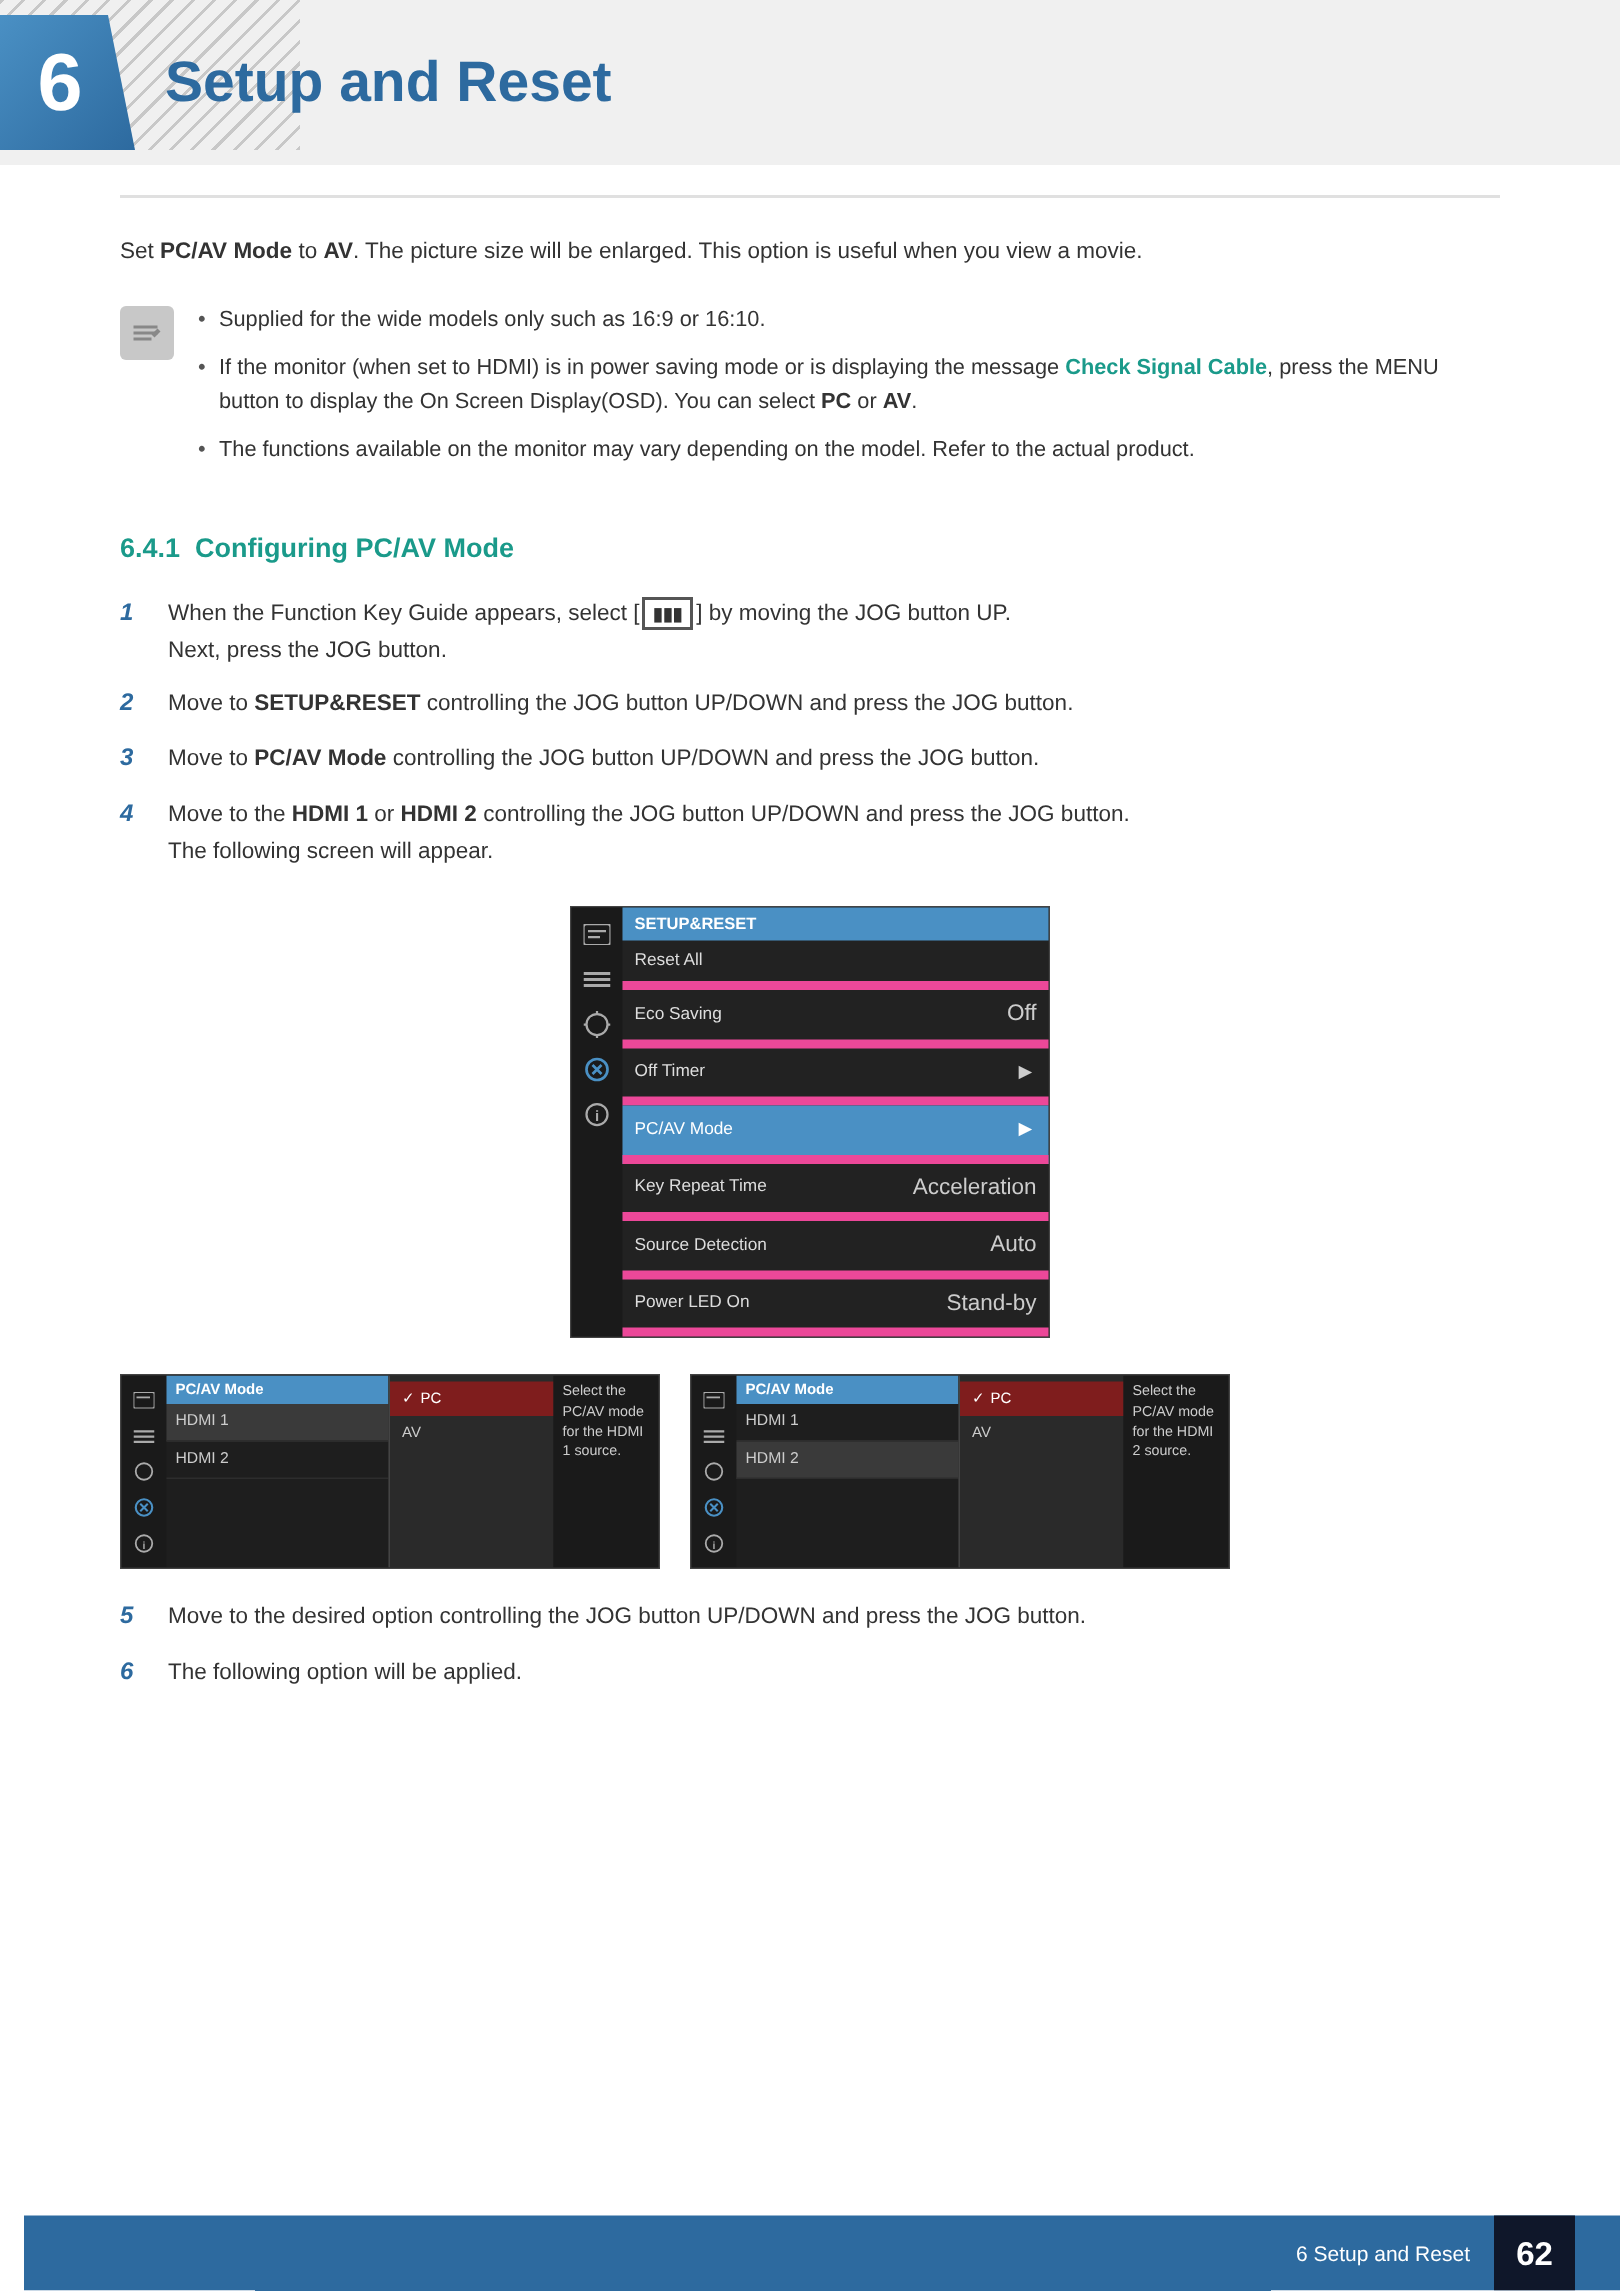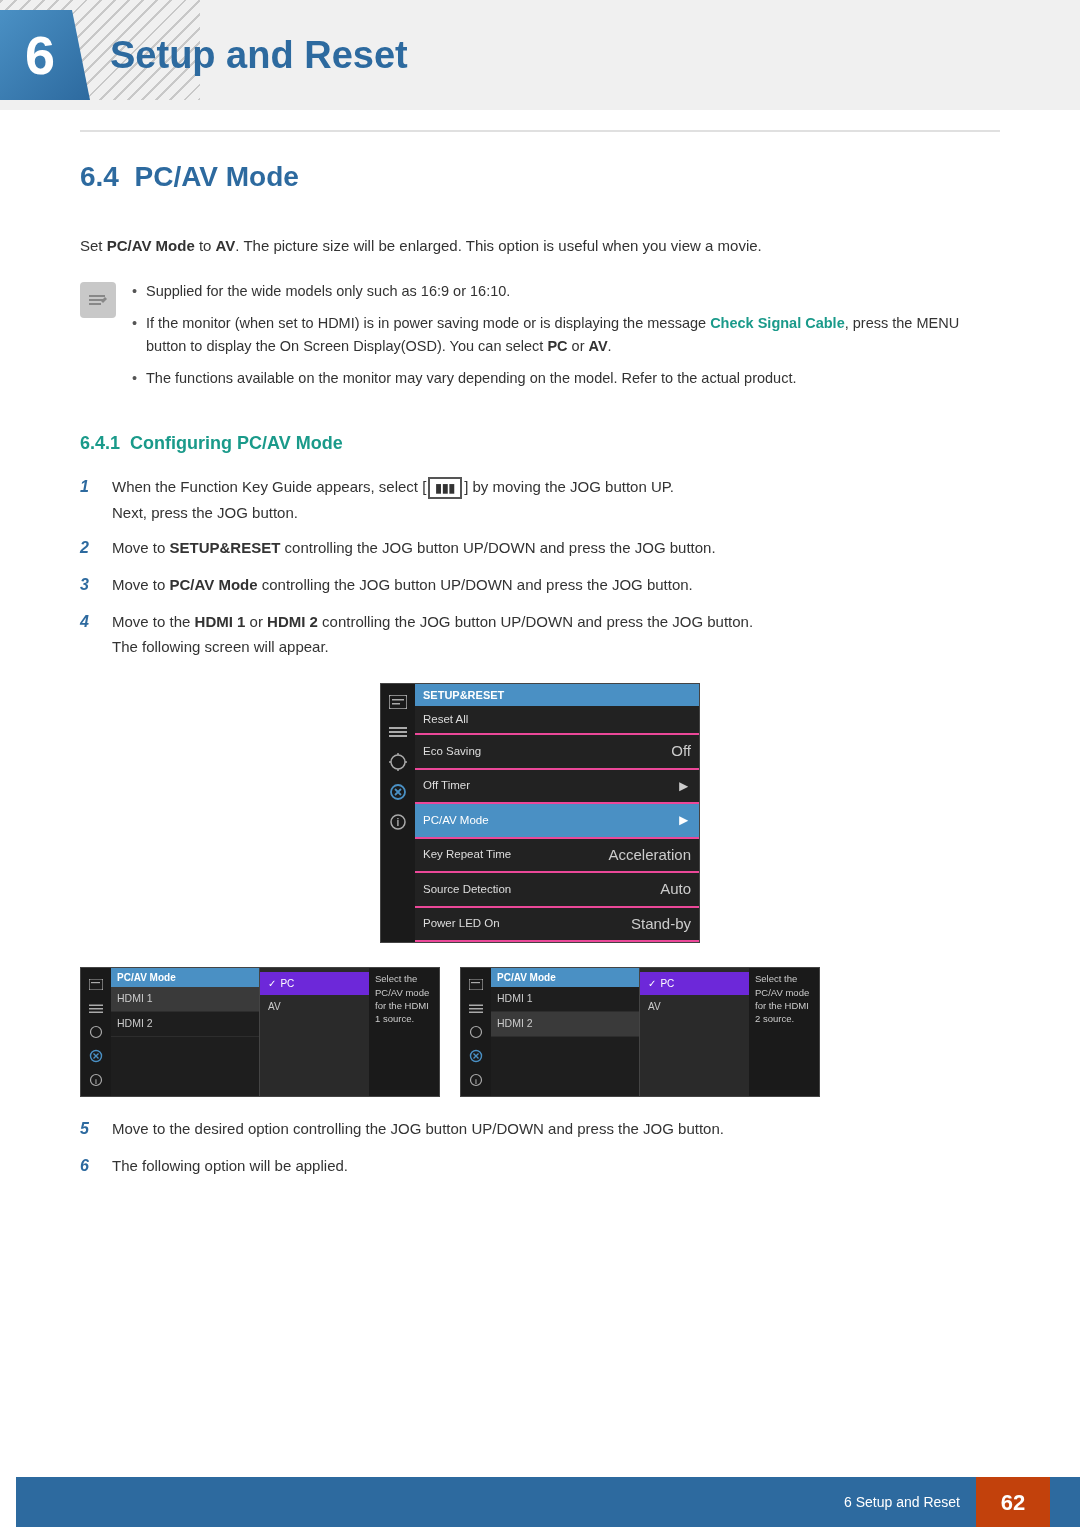--- a/index.html
+++ b/index.html
@@ -193,21 +193,21 @@
       padding: 3px 8px;
     }
 
     .menu-item {
       display: flex;
       justify-content: space-between;
       align-items: center;
       padding: 5px 8px;
       font-size: 11.5px;
       color: #ddd;
-      border-bottom: 2px solid #ec4899;
+      border-bottom: 6px solid #ec4899;
     }
 
     .menu-item.highlighted {
       background: #4a90c4;
       color: #fff;
     }
 
     .menu-item-label {}
     .menu-item-value { color: #ccc; font-size: 15px; }
     .menu-item.highlighted .menu-item-value { color: #fff; }
@@ -276,21 +276,21 @@
       padding: 4px 0;
     }
 
     .sub-panel-item {
       padding: 4px 8px;
       color: #ccc;
       font-size: 10px;
     }
 
     .sub-panel-item.selected {
-      background: #6d28d9;
+      background: #7f1d1d;
       color: #fff;
     }
     .check-mark {
       margin-right: 4px;
       color: #fff;
     }
 
     .side-text {
       width: 70px;
       font-size: 9.5px;
@@ -313,25 +313,25 @@
       justify-content: flex-end;
       padding: 0 30px;
     }
 
     .footer-text {
       color: white;
       font-size: 14px;
     }
 
     .footer-page-num {
-      background: #c2410c;
+      background: #0f172a;
       color: white;
       font-size: 22px;
       font-weight: bold;
-      width: 74px;
+      width: 54px;
       height: 50px;
       display: flex;
       align-items: center;
       justify-content: center;
       margin-left: 16px;
     }
 
     .header-wrap {
       position: relative;
       background: #f0f0f0;
@@ -379,23 +379,20 @@
     <h1 class="chapter-title">
       <span>Setup and Reset</span>
     </h1>
   </div>
 </div>
 
 <div class="content">
 
   <hr class="divider-line">
 
-  <h2 class="section-heading">
-    <span>6.4</span>&nbsp;&nbsp;<span>PC/AV Mode</span>
-  </h2>
 
   <p class="intro-text">
     Set <strong>PC/AV Mode</strong> to <strong>AV</strong>. The picture size will be enlarged. This option is useful when you view a movie.
   </p>
 
   <div class="note-box">
     <div class="note-icon">
       <svg viewBox="0 0 22 22" fill="none" xmlns="http://www.w3.org/2000/svg">
         <rect x="2" y="14" width="12" height="2" fill="#888"></rect>
         <rect x="2" y="10" width="16" height="2" fill="#888"></rect>

